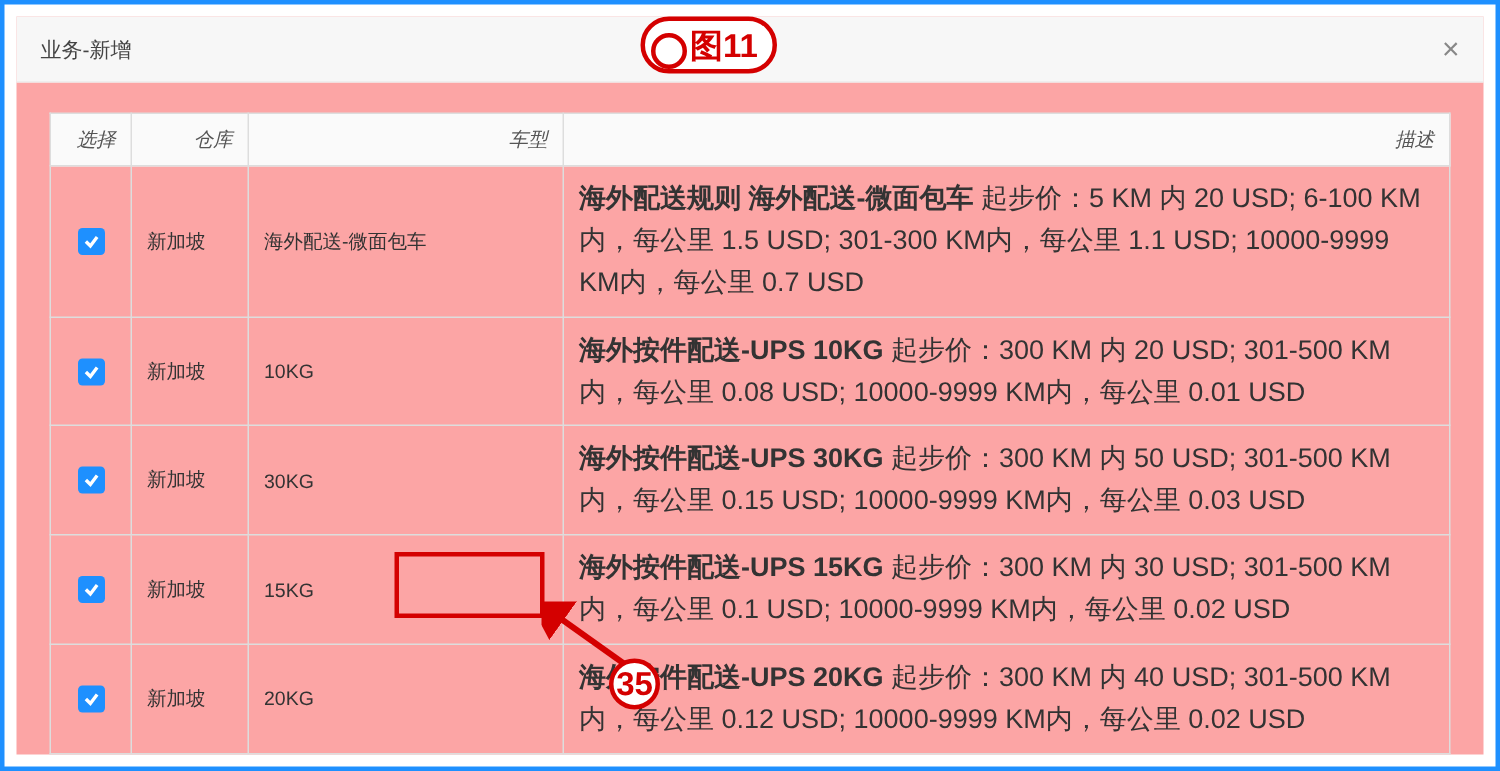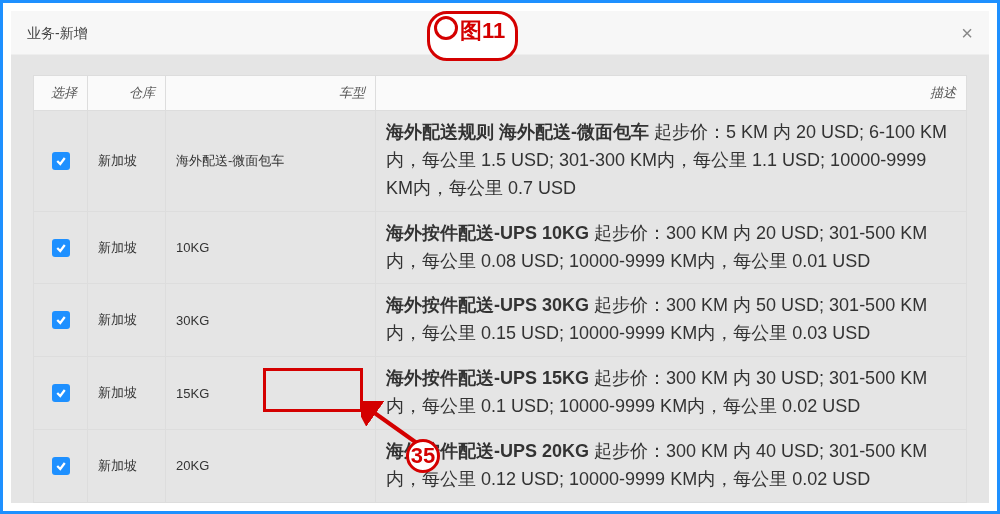--- a/index.html
+++ b/index.html
@@ -1,18 +1,18 @@
 <!DOCTYPE html>
 <html><head>
 <meta charset="utf-8">
 <style>
   * { box-sizing: border-box; }
   html, body { margin:0; padding:0; font-family:"Microsoft YaHei","PingFang SC",Arial,sans-serif; font-size:13px; color:#333; background:#fff; }
   .frame { width:1000px; height:514px; border:3px solid #1E90FF; position:relative; padding:8px; }
-  .dialog { width:100%; height:100%; background:#e5e5e5; position:relative; }
+  .dialog { width:100%; height:100%; background:#fca5a5; position:relative; }
   .dlg-head { height:44px; line-height:44px; padding:0 16px; background:#f7f7f7; border-bottom:1px solid #eee; display:flex; justify-content:space-between; align-items:center; }
   .dlg-head .title { font-size:14px; color:#444; }
   .dlg-head .close { font-size:20px; color:#888; cursor:pointer; }
   .dlg-body { padding:20px 22px 0 22px; }
   table.tbl { width:100%; border-collapse:collapse; }
   table.tbl th, table.tbl td { border:1px solid #ddd; padding:8px 10px; vertical-align:middle; text-align:left; }
   table.tbl th { background:#fafafa; font-weight:normal; text-align:right; color:#555; font-size:13px;font-style:italic; }
   .col-select{ width:54px; text-align:center; }
   .col-wh{ width:78px; }
   .col-type{ width:210px; }
@@ -20,21 +20,21 @@
   .chk svg { width:12px; height:12px; fill:none; stroke:#fff; stroke-width:3; }
   td.desc { font-size:18px; line-height:1.55; color:#333; }
   td.desc .b { font-weight:bold; }
   .btn-row { margin-top:18px; padding-left:150px; display:flex; gap:16px; align-items:center; }
   .btn { display:inline-block; min-width:84px; height:34px; line-height:32px; text-align:center; border-radius:3px; font-size:13px; cursor:pointer; }
   .btn-default { background:#fff; border:1px solid #d9d9d9; color:#555; }
   .btn-primary { background:#2396ff; border:1px solid #2396ff; color:#fff; }
   
   .anno { position:absolute; pointer-events:none; }
   .fig-badge { left:416px; top:0px; }
-  .fig-badge .box { display:flex; align-items:flex-start; border:3px solid #d40000; border-radius:20px; background:#fff; padding:2px 10px 12px 4px; }
+  .fig-badge .box { display:flex; align-items:flex-end; border:3px solid #d40000; border-radius:20px; background:#fff; padding:2px 10px 0 4px; }
   .fig-badge .circ { width:24px; height:24px; border:3px solid #d40000; border-radius:50%; background:#fff; }
   .fig-badge .txt { color:#d40000; font-weight:bold; font-size:22px; margin-left:2px; }
   .next-hl { border:3px solid #d40000; position:absolute; width:100px; height:44px; left:252px; top:357px; }
   .step-badge { left:395px; top:428px; }
   .step-badge .circ { width:34px; height:34px; border:3px solid #d40000; border-radius:50%; background:#fff; display:flex; align-items:center; justify-content:center; color:#d40000; font-weight:bold; font-size:22px; }
   .arrow { position:absolute; left:350px; top:390px; }
   .arrow svg { width:70px; height:50px; }
 </style>
 </head>
 <body>

